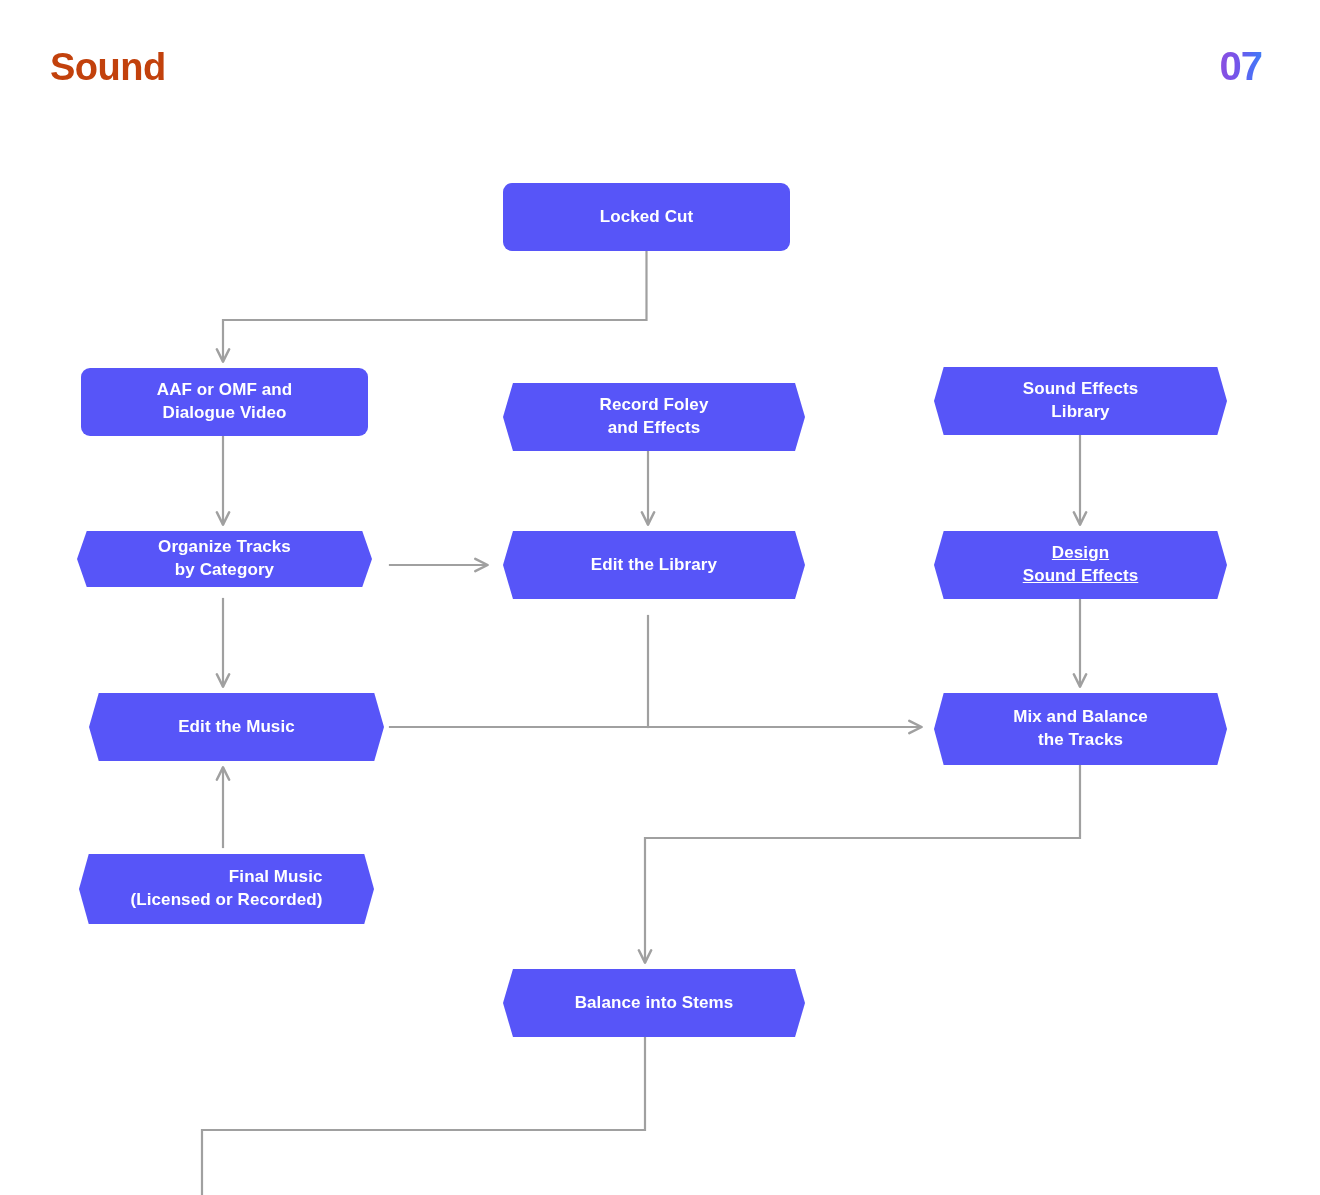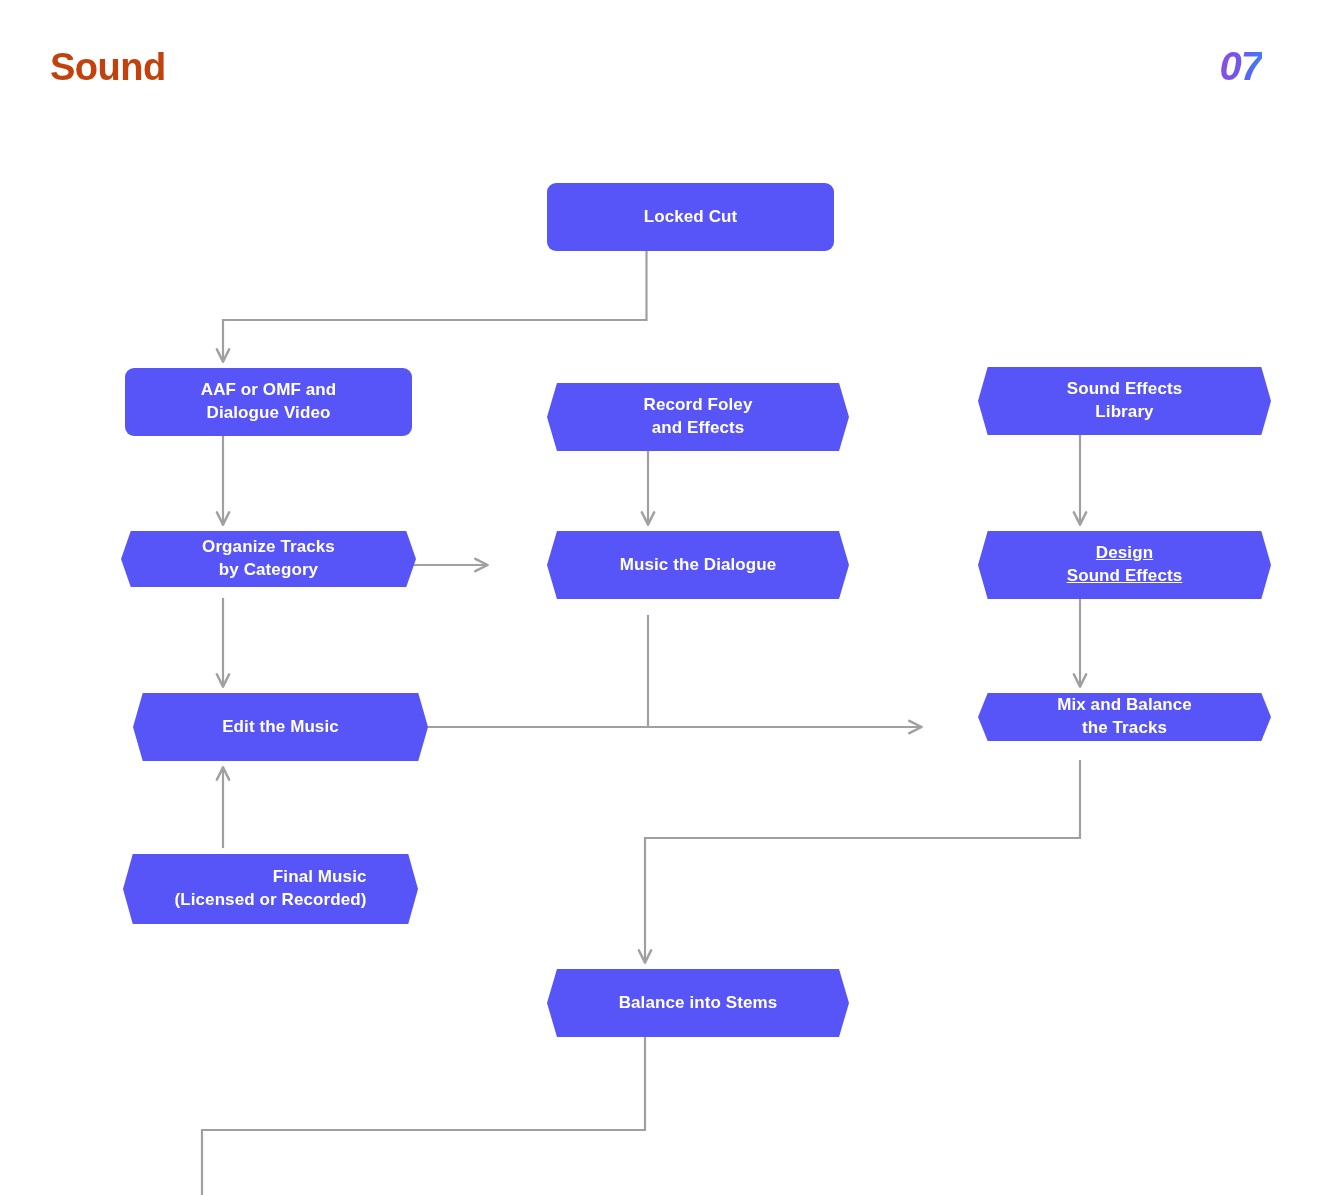--- a/index.html
+++ b/index.html
@@ -40,21 +40,20 @@
     right: 58px;
     top: 46px;
     font-size: 40px;
     font-weight: bold;
     letter-spacing: -1px;
     line-height: 1;
     background: linear-gradient(95deg, #8b4fe0 0%, #7a52e8 35%, #4f6df5 75%, #3d82f7 100%);
     -webkit-background-clip: text;
     background-clip: text;
     color: transparent;
-    font-style: italic;
     -webkit-text-fill-color: transparent;
   }
 
   
   #connectors {
     position: absolute;
     left: 0; top: 0;
     width: 1320px;
     height: 1195px;
     pointer-events: none;
@@ -69,21 +68,20 @@
     justify-content: center;
     text-align: center;
     color: #ffffff;
     font-size: 17px;
     font-weight: bold;
     line-height: 1.35;
     letter-spacing: 0.1px;
     background: #5755f8;
     white-space: pre-line;
     padding: 0 34px;
-    margin-left: 44px;
   }
 
   .node.rounded {
     border-radius: 9px;
   }
 
   .node.hex {
     clip-path: polygon(3.3% 0%, 96.7% 0%, 100% 50%, 96.7% 100%, 3.3% 100%, 0% 50%);
   }
 </style>
@@ -132,24 +130,24 @@
   <div id="nodes">
       <div class="node rounded" style="left: 503px; top: 183px; width: 287px; height: 68px;">Locked Cut</div>
       <div class="node rounded" style="left: 81px; top: 368px; width: 287px; height: 68px;">AAF or OMF and
 Dialogue Video</div>
       <div class="node hex" style="left: 503px; top: 383px; width: 302px; height: 68px;">Record Foley
 and Effects</div>
       <div class="node hex" style="left: 934px; top: 367px; width: 293px; height: 68px;">Sound Effects
 Library</div>
       <div class="node hex" style="left: 77px; top: 531px; width: 295px; height: 56px;">Organize Tracks
 by Category</div>
-      <div class="node hex" style="left: 503px; top: 531px; width: 302px; height: 68px;">Music the Dialogue</div>
+      <div class="node hex" style="left: 503px; top: 531px; width: 302px; height: 68px;">Edit the Library</div>
       <div class="node hex" style="left: 934px; top: 531px; width: 293px; height: 68px; text-decoration: underline;">Design
 Sound Effects</div>
       <div class="node hex" style="left: 89px; top: 693px; width: 295px; height: 68px;">Edit the Music</div>
-      <div class="node hex" style="left: 934px; top: 693px; width: 293px; height: 48px;">Mix and Balance
+      <div class="node hex" style="left: 934px; top: 693px; width: 293px; height: 72px;">Mix and Balance
 the Tracks</div>
       <div class="node hex" style="left: 79px; top: 854px; width: 295px; height: 70px; text-align: right;">Final Music
 (Licensed or Recorded)</div>
       <div class="node hex" style="left: 503px; top: 969px; width: 302px; height: 68px;">Balance into Stems</div>
     </div>
 
 </div>
 
 </body></html>

